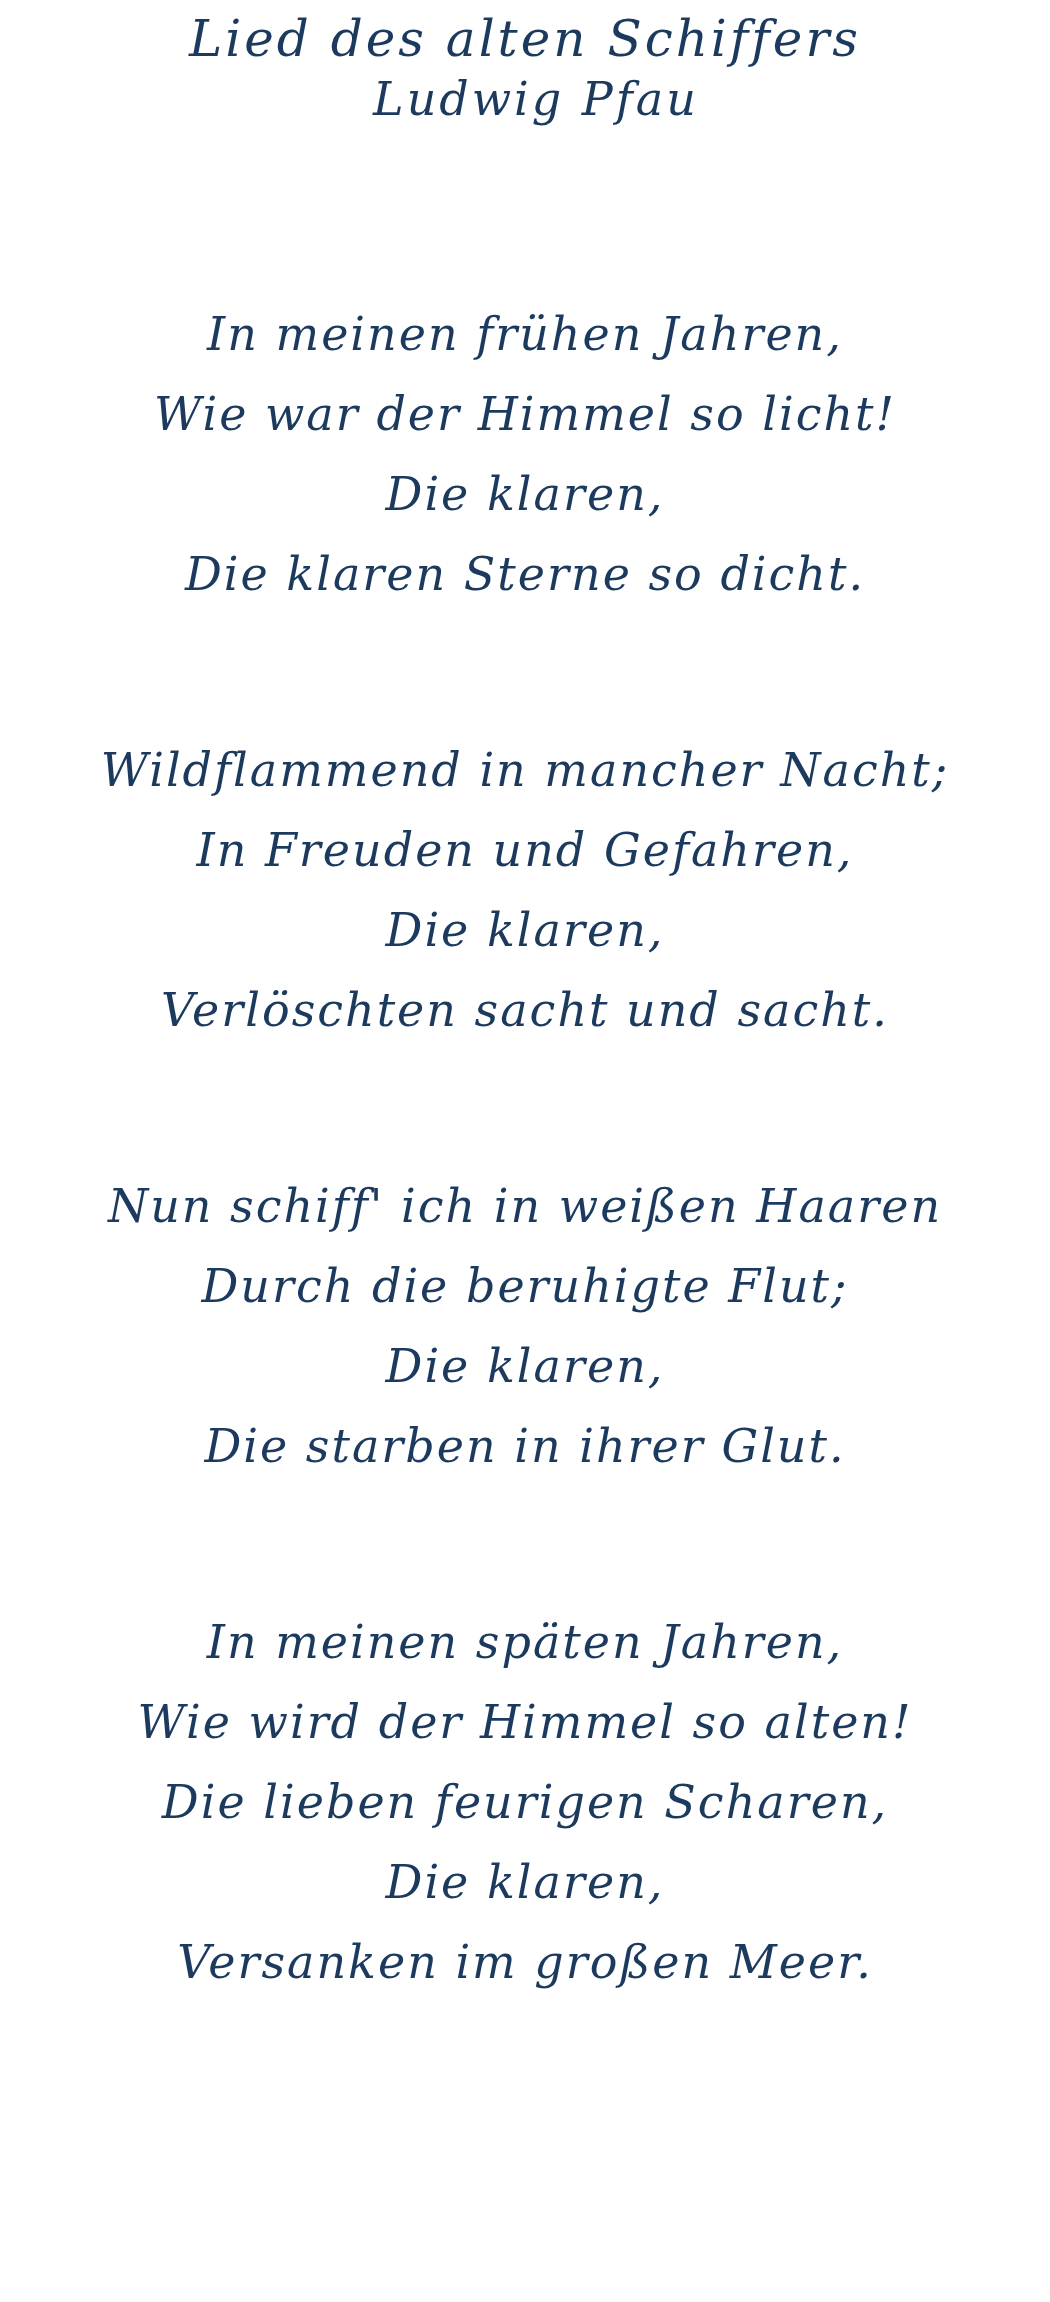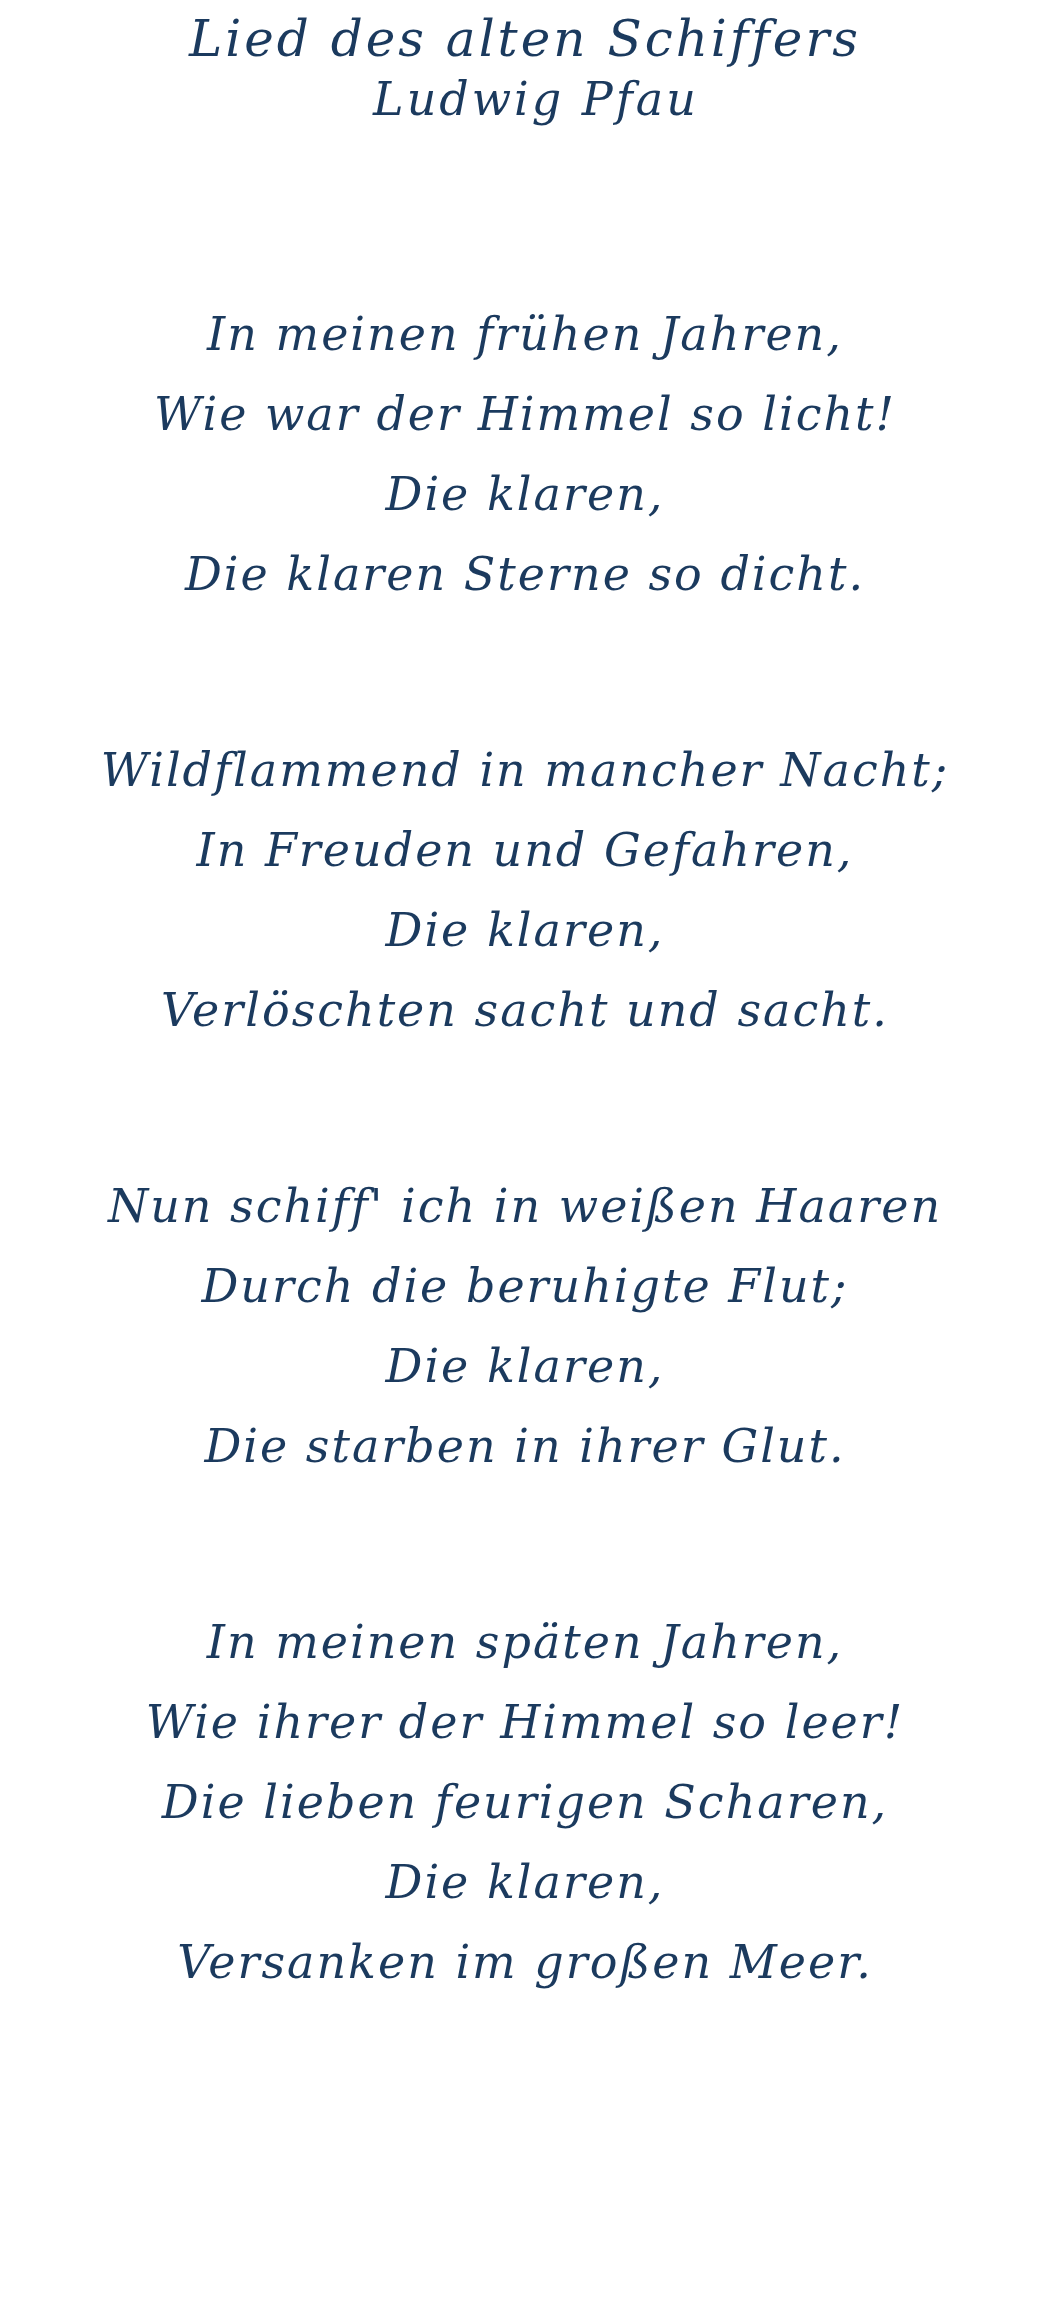--- a/index.html
+++ b/index.html
@@ -75,19 +75,19 @@
 
   <section class="stanza">
     <div class="poem-line">Nun schiff' ich in weißen Haaren</div>
     <div class="poem-line">Durch die beruhigte Flut;</div>
     <div class="poem-line">Die klaren,</div>
     <div class="poem-line">Die starben in ihrer Glut.</div>
   </section>
 
   <section class="stanza">
     <div class="poem-line">In meinen späten Jahren,</div>
-    <div class="poem-line">Wie ihrer der Himmel so leer!</div>
+    <div class="poem-line">Wie wird der Himmel so alten!</div>
     <div class="poem-line">Die lieben feurigen Scharen,</div>
     <div class="poem-line">Die klaren,</div>
     <div class="poem-line">Versanken im großen Meer.</div>
   </section>
 
 </div>
 
 </body></html>

